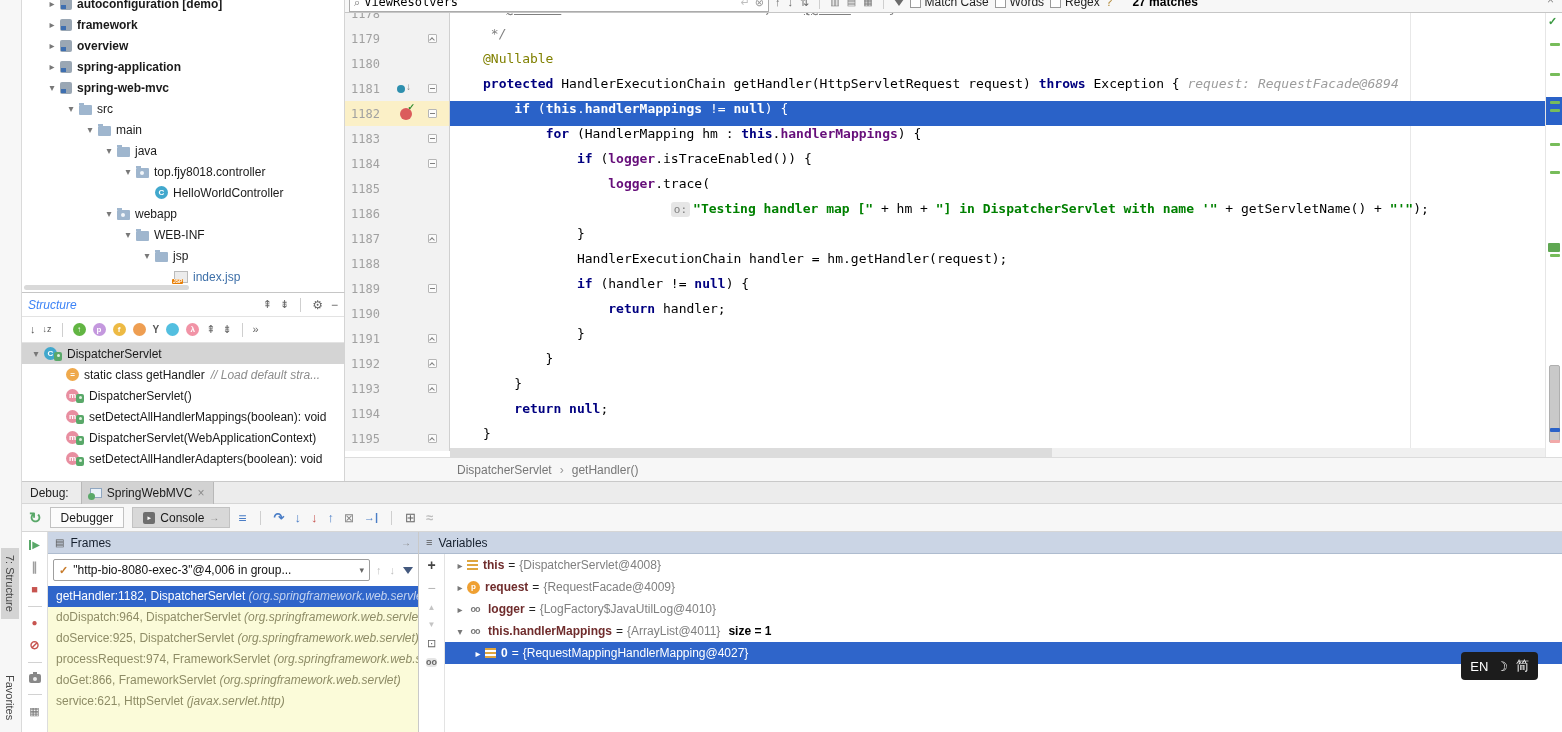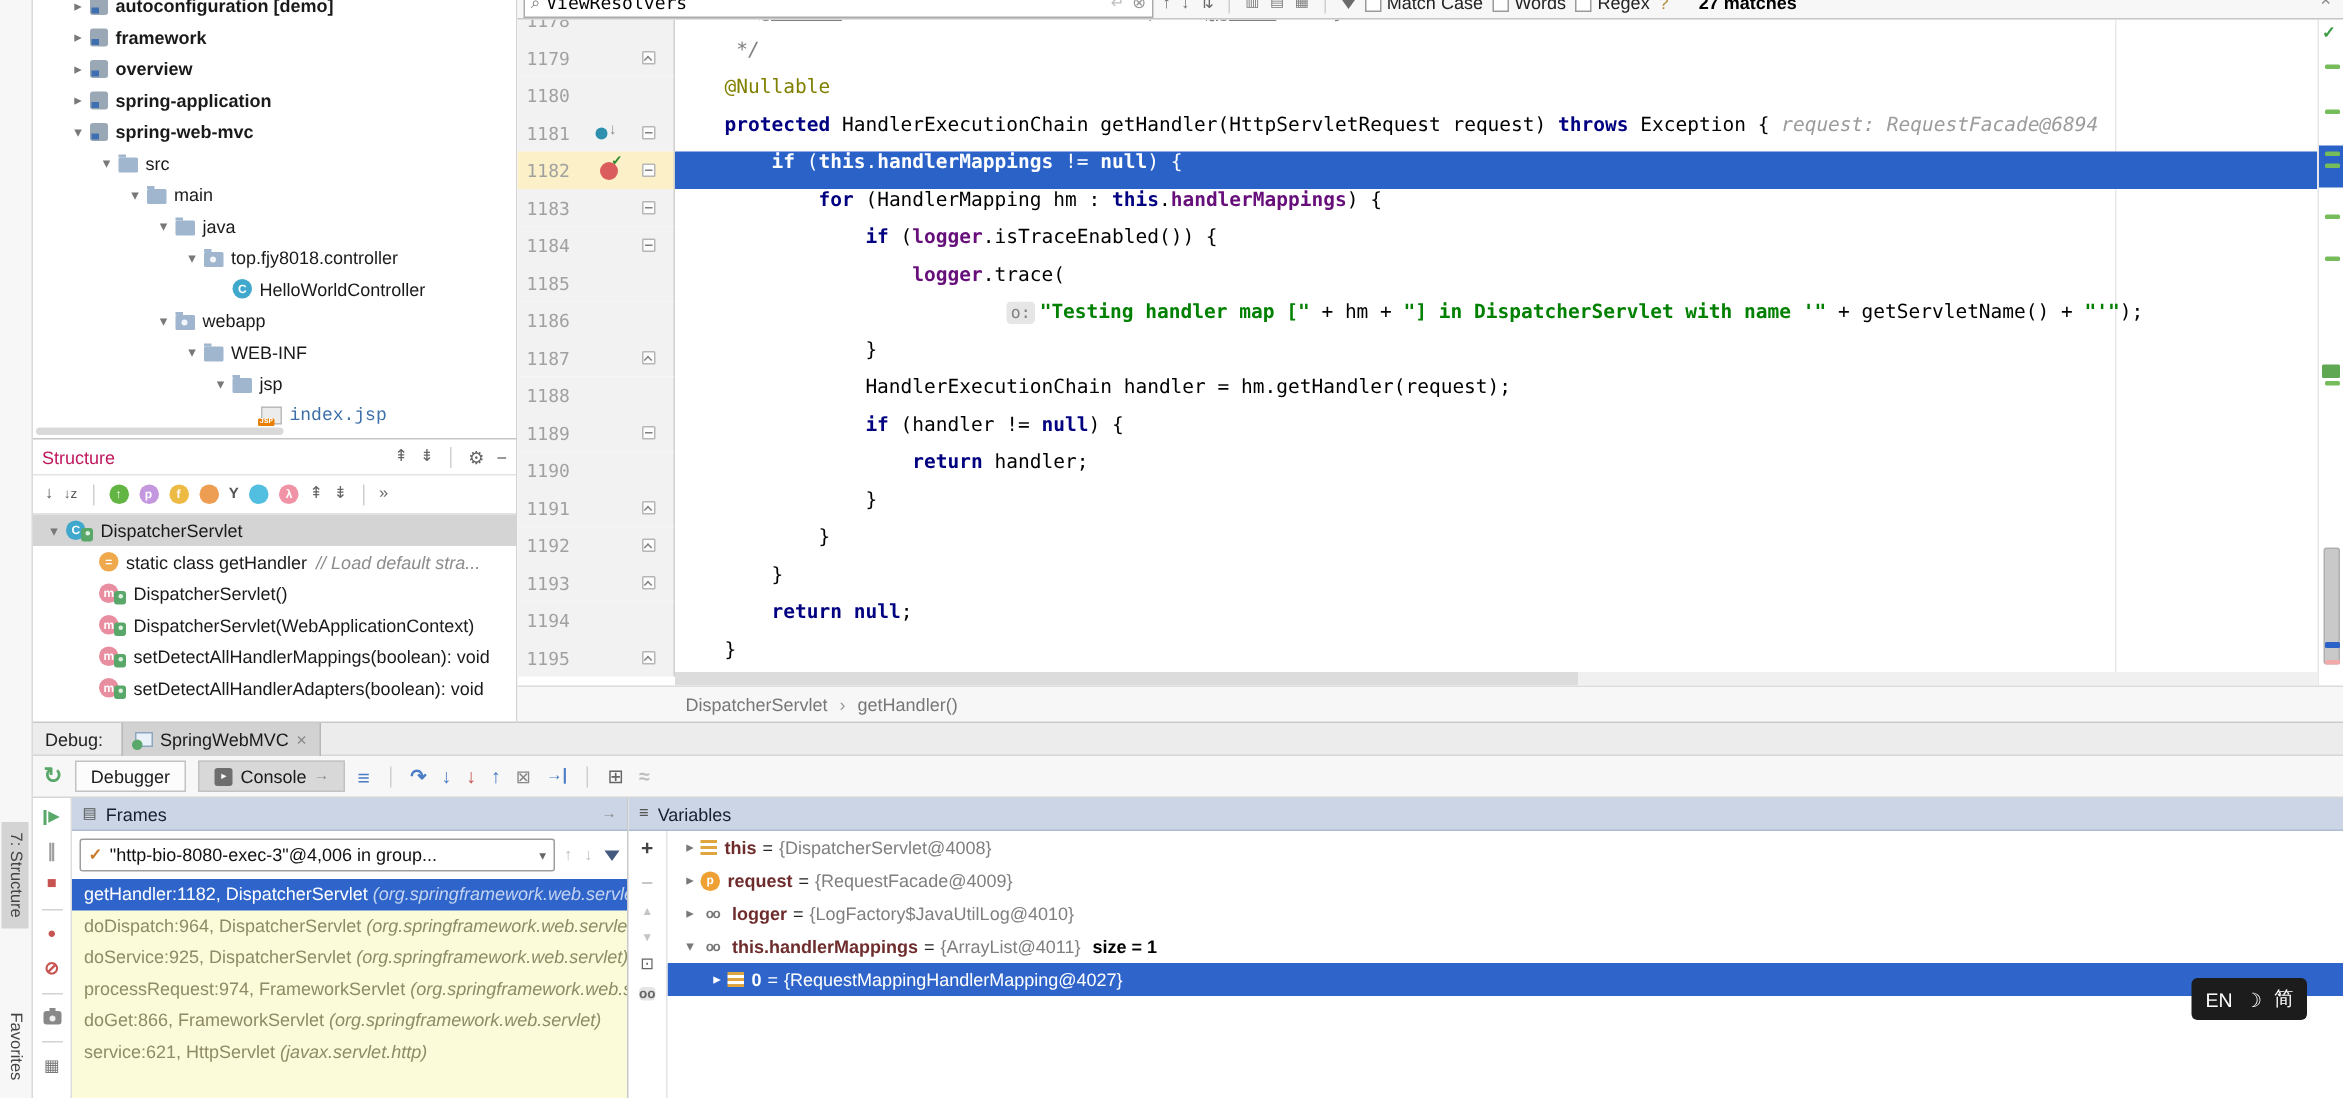--- a/index.html
+++ b/index.html
@@ -21,21 +21,21 @@
   .tlabel { margin-left:5px; }
   .tlabel.b { font-weight:bold; }
   .pscroll { position:absolute; bottom:2px; left:2px; width:165px; height:5px;
     background:#D9D9D9; border-radius:3px; }
 
   
   #structure { position:absolute; left:22px; top:292px; width:323px; height:189px;
     background:#fff; border-top:1px solid #C6C6C6; border-right:1px solid #D4D4D4; overflow:hidden; }
   .panel-title-row { height:24px; display:flex; align-items:center; padding:0 6px;
     border-bottom:1px solid #E3E3E3; }
-  .panel-title-row .t { flex:1; color:#be185d; }
+  .panel-title-row .t { flex:1; color:#3b82f6;font-style:italic; }
   .tb-row { height:26px; display:flex; align-items:center; gap:7px; padding:0 8px;
     border-bottom:1px solid #E3E3E3; }
   .srow { height:21px; display:flex; align-items:center; white-space:nowrap; overflow:hidden; }
   .srow.sel { background:#D4D4D4; }
   .scomment { color:#8C8C8C; font-style:italic; margin-left:6px; }
 
   
   #findbar { position:absolute; left:345px; top:0; right:0; height:13px;
     background:#F7F7F7; border-bottom:1px solid #C6C6C6; overflow:hidden; z-index:6; }
   .find-inner { position:relative; top:-9px; height:22px; display:flex; align-items:center; gap:6px; padding-left:4px; }
@@ -258,21 +258,21 @@
       <div class="trow" style="padding-left: 98px;">
         <span class="chev">▾</span>
         <span class="ic ic-folder-icon"></span>
         <span class="tlabel">WEB-INF</span>
       </div>
       <div class="trow" style="padding-left: 117px;">
         <span class="chev">▾</span>
         <span class="ic ic-folder-icon"></span>
         <span class="tlabel">jsp</span>
       </div>
-      <div class="trow" style="padding-left: 136px; font-family: Liberation Mono, monospace;">
+      <div class="trow" style="padding-left: 136px;">
         <span class="chev"></span>
         <span class="ic ic-jsp-icon"></span>
         <span class="tlabel" style="color: rgb(61, 111, 168);">index.jsp</span>
       </div>
     </div>
   <div class="pscroll"></div>
 </div>
 
 <div id="structure">
   <div class="panel-title-row">
@@ -317,27 +317,27 @@
       <div class="srow">
         <span class="chev" style="margin-left: 28px;"></span>
         <span class="ic ic-method-icon"></span>
         <span class="ic ic-lock-icon"></span>
         <span class="tlabel">DispatcherServlet()</span>
       </div>
       <div class="srow">
         <span class="chev" style="margin-left: 28px;"></span>
         <span class="ic ic-method-icon"></span>
         <span class="ic ic-lock-icon"></span>
-        <span class="tlabel">DispatcherServlet(WebApplicationContext)</span>
+        <span class="tlabel">setDetectAllHandlerMappings(boolean): void</span>
       </div>
       <div class="srow">
         <span class="chev" style="margin-left: 28px;"></span>
         <span class="ic ic-method-icon"></span>
         <span class="ic ic-lock-icon"></span>
-        <span class="tlabel">setDetectAllHandlerMappings(boolean): void</span>
+        <span class="tlabel">DispatcherServlet(WebApplicationContext)</span>
       </div>
       <div class="srow">
         <span class="chev" style="margin-left: 28px;"></span>
         <span class="ic ic-method-icon"></span>
         <span class="ic ic-lock-icon"></span>
         <span class="tlabel">setDetectAllHandlerAdapters(boolean): void</span>
       </div>
     </div>
 </div>
 

